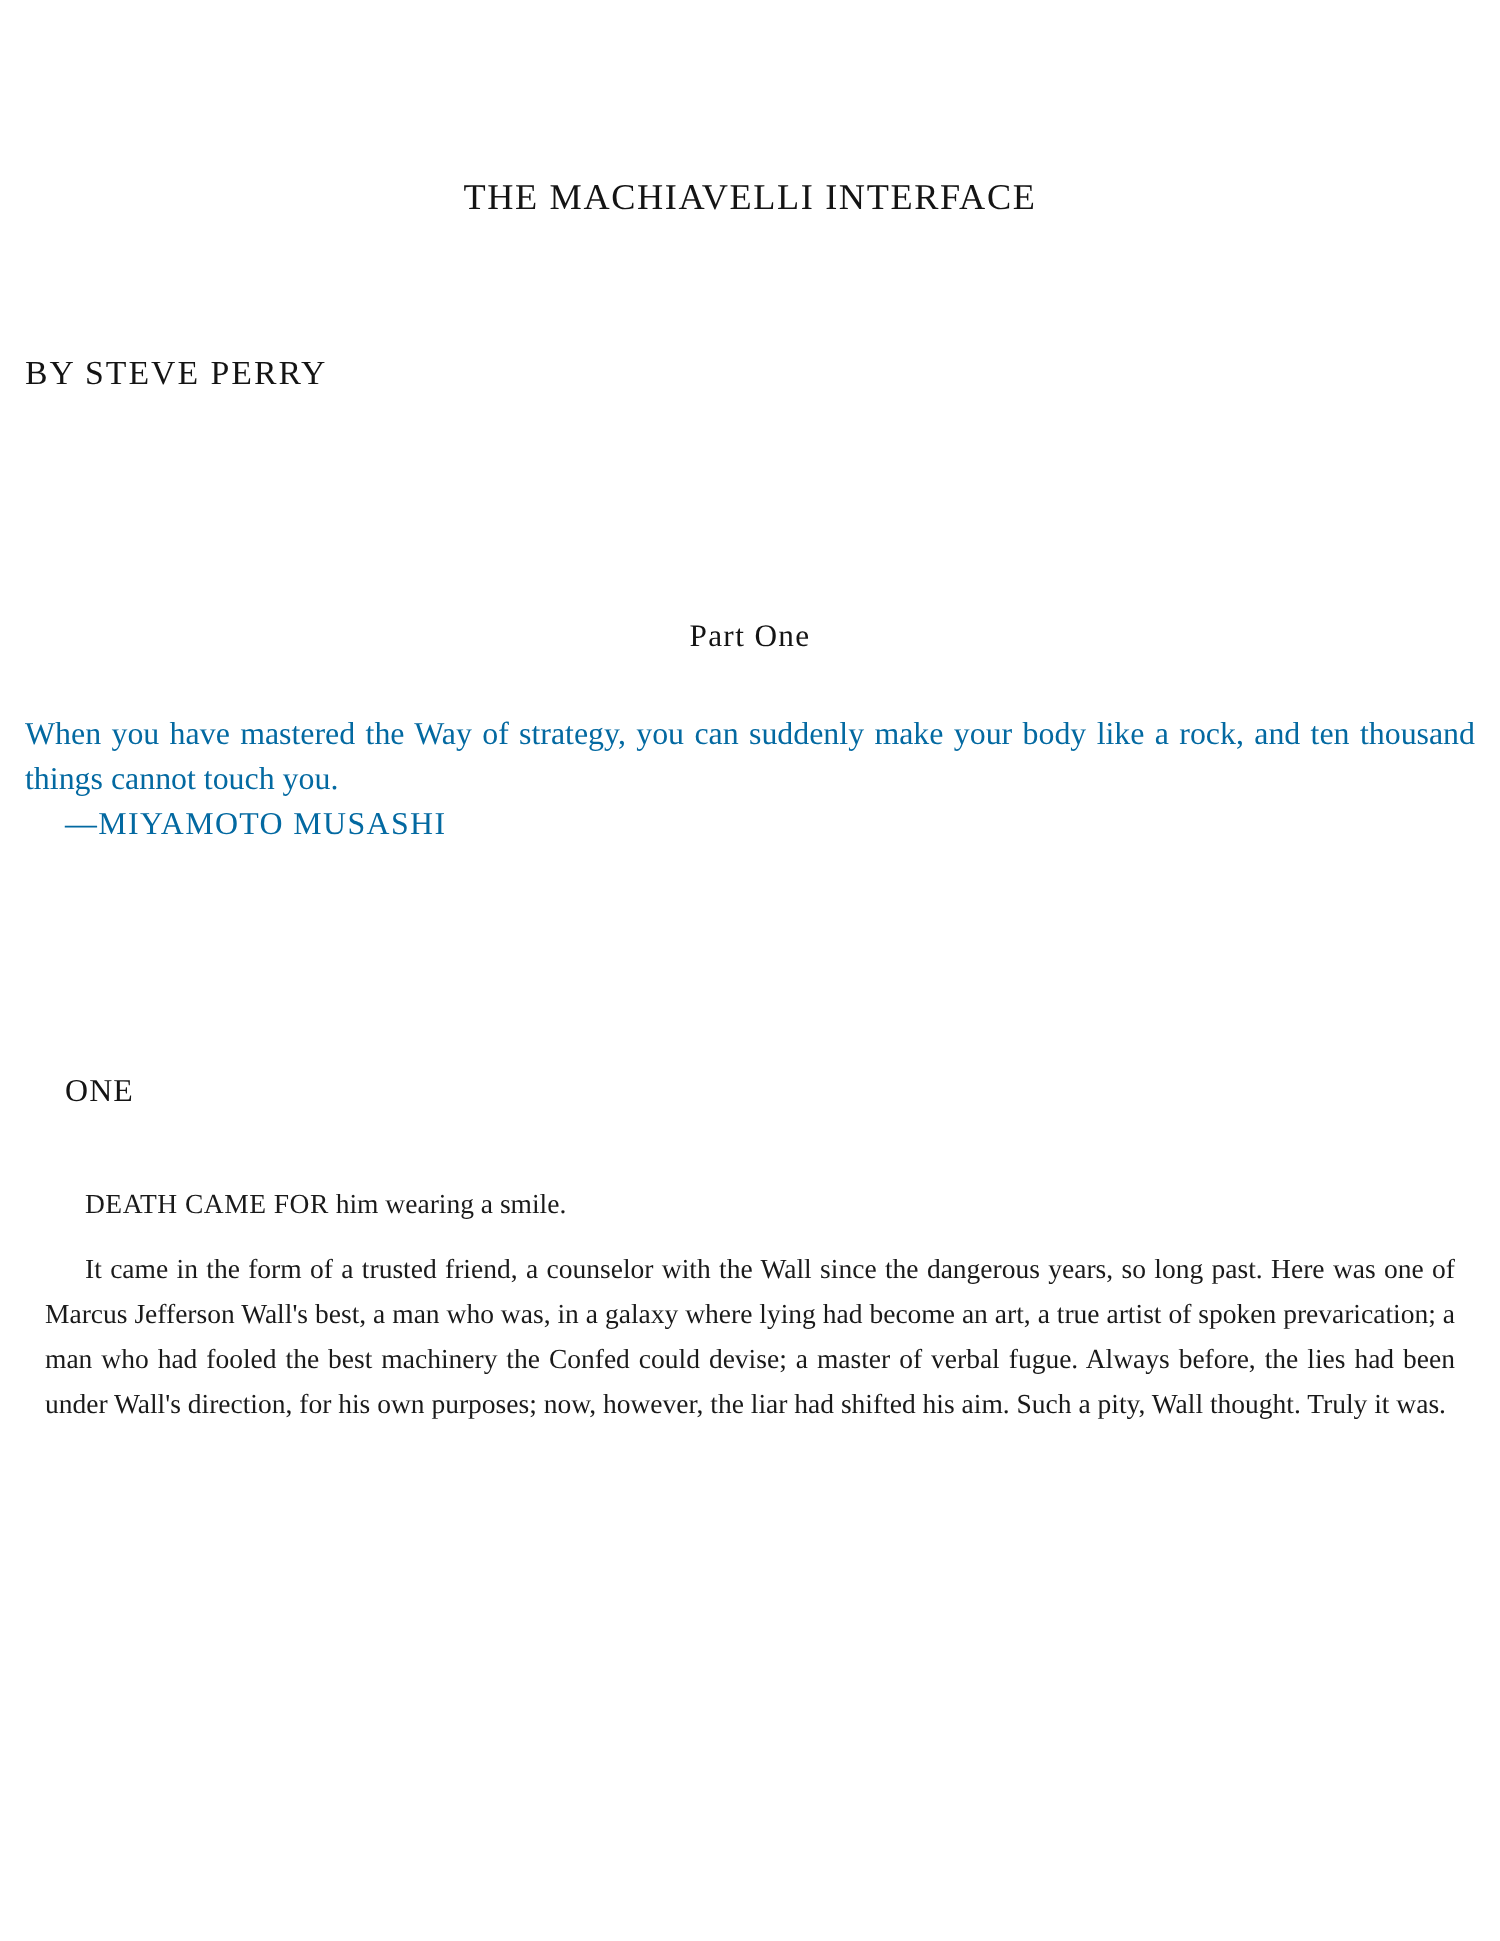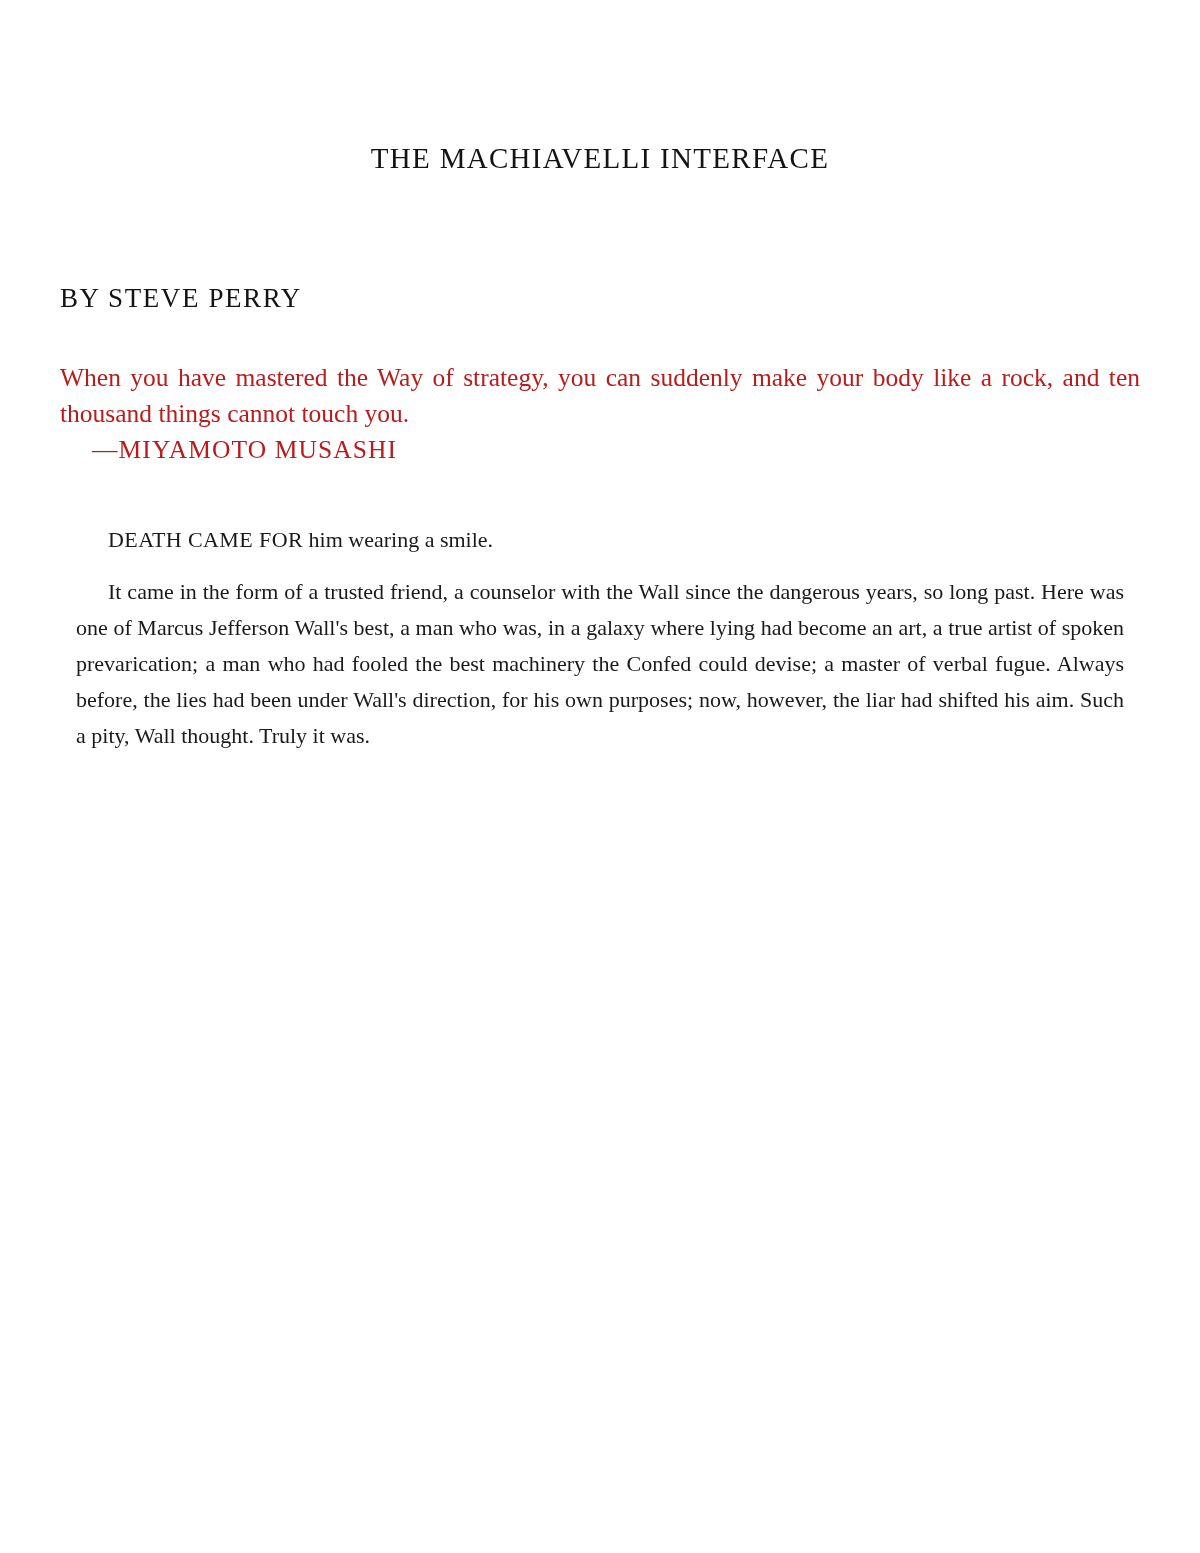--- a/index.html
+++ b/index.html
@@ -12,21 +12,21 @@
     height: 1553px;
     font-family: "Liberation Serif", "DejaVu Serif", serif;
     color: #1a1a1a;
     overflow: hidden;
   }
   .page {
     position: relative;
     width: 1200px;
     height: 1326px;
     box-sizing: border-box;
-    padding: 0 60px;
+    padding: 0 20px;
   }
 
   .book-title {
     text-align: center;
     font-size: 29px;
     letter-spacing: 1.3px;
     font-weight: 400;
     margin: 0;
     padding-top: 140px;
     line-height: 1.25;
@@ -53,21 +53,21 @@
     line-height: 1.25;
     color: #141414;
   }
 
   .epigraph {
     font-size: 25.5px;
     line-height: 36px;
     text-align: justify;
     text-justify: inter-word;
     margin: 0;
-    color: #b91c1c;
+    color: #0369a1;
   }
   .epigraph-first { padding-top: 44px; }
   .epigraph-second { padding-top: 38px; }
 
   .attribution {
     display: block;
     text-align: left;
     letter-spacing: 1.1px;
     margin-left: 32px;
   }
@@ -98,22 +98,24 @@
 </style>
 </head>
 <body>
 
 <div class="page">
 
   <h1 class="book-title">THE MACHIAVELLI INTERFACE</h1>
 
   <p class="byline">BY STEVE PERRY</p>
 
+  <h2 class="part-heading">Part One</h2>
 
   <blockquote class="epigraph epigraph-first"><span>When you have mastered the Way of strategy, you can suddenly make your body like a rock, and ten thousand things cannot touch you.</span><span class="attribution">—MIYAMOTO MUSASHI</span></blockquote>
 
 
+  <h3 class="chapter-heading">ONE</h3>
 
   <p class="body-paragraph body-first"><span class="run-in-caps">DEATH CAME FOR</span><span> him wearing a smile.</span></p>
 
   <p class="body-paragraph">It came in the form of a trusted friend, a counselor with the Wall since the dangerous years, so long past. Here was one of Marcus Jefferson Wall's best, a man who was, in a galaxy where lying had become an art, a true artist of spoken prevarication; a man who had fooled the best machinery the Confed could devise; a master of verbal fugue. Always before, the lies had been under Wall's direction, for his own purposes; now, however, the liar had shifted his aim. Such a pity, Wall thought. Truly it was.</p>
 
 </div>
 
 </body></html>

